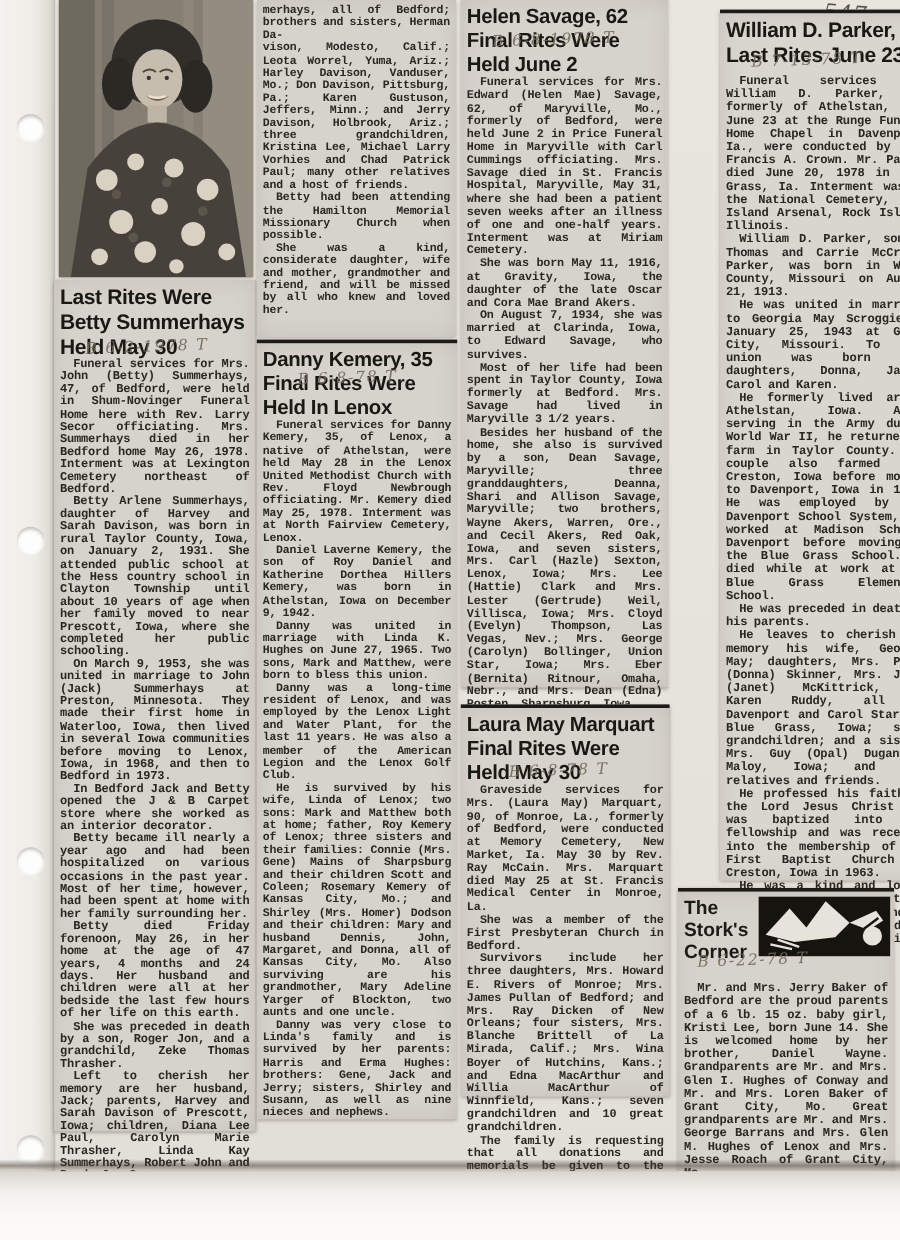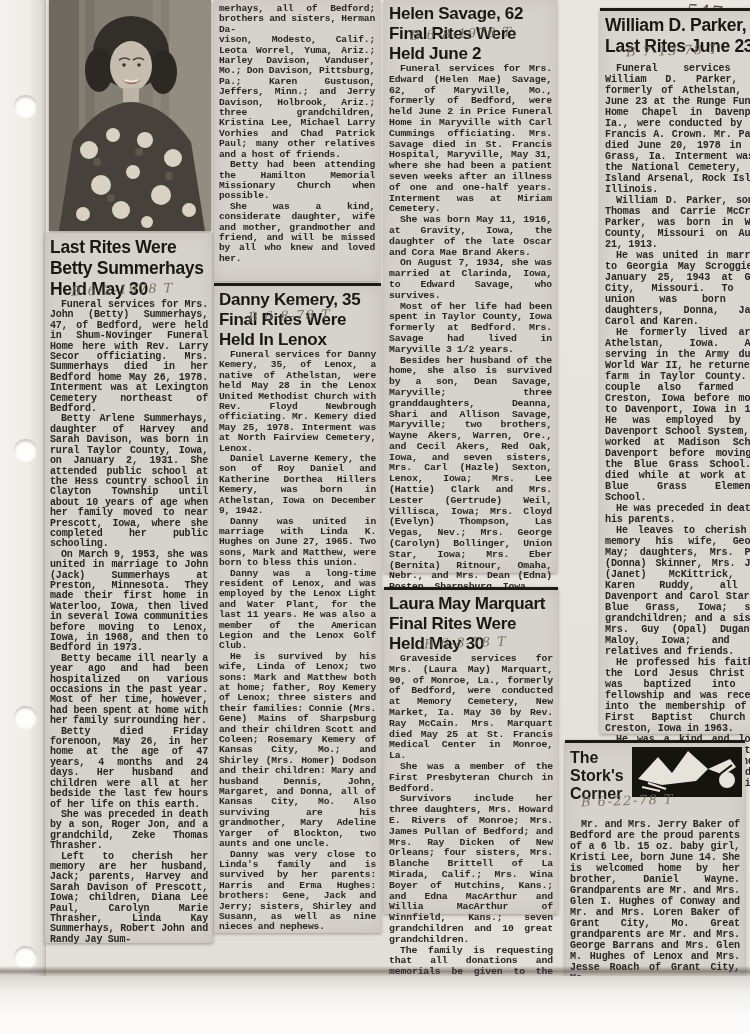--- a/index.html
+++ b/index.html
@@ -127,20 +127,21 @@
     <div class="headline hl-18">
       <div class="hl-line">Last Rites Were</div>
       <div class="hl-line">Betty Summerhays</div>
       <div class="hl-line">Held May 30</div>
     </div>
     <div class="handwriting" style="top:49px;left:26px;">B 6-2-1978 T</div>
     <div class="body t-col1">
       <p>Funeral services for Mrs. John (Betty) Summerhays, 47, of Bedford, were held in Shum-Novinger Funeral Home here with Rev. Larry Secor officiating. Mrs. Summerhays died in her Bedford home May 26, 1978. Interment was at Lexington Cemetery northeast of Bedford.</p>
       <p>Betty Arlene Summerhays, daughter of Harvey and Sarah Davison, was born in rural Taylor County, Iowa, on January 2, 1931. She attended public school at the Hess country school in Clayton Township until about 10 years of age when her family moved to near Prescott, Iowa, where she completed her public schooling.</p>
       <p class="mt24">On March 9, 1953, she was united in marriage to John (Jack) Summerhays at Preston, Minnesota. They made their first home in Waterloo, Iowa, then lived in several Iowa communities before moving to Lenox, Iowa, in 1968, and then to Bedford in 1973.</p>
+      <p>In Bedford Jack and Betty opened the J &amp; B Carpet store where she worked as an interior decorator.</p>
       <p class="mt20">Betty became ill nearly a year ago and had been hospitalized on various occasions in the past year. Most of her time, however, had been spent at home with her family surrounding her.</p>
       <p>Betty died Friday forenoon, May 26, in her home at the age of 47 years, 4 months and 24 days. Her husband and children were all at her bedside the last few hours of her life on this earth.</p>
       <p class="mt10">She was preceded in death by a son, Roger Jon, and a grandchild, Zeke Thomas Thrasher.</p>
       <p>Left to cherish her memory are her husband, Jack; parents, Harvey and Sarah Davison of Prescott, Iowa; children, Diana Lee Paul, Carolyn Marie Thrasher, Linda Kay Summerhays, Robert John and Randy Jay Sum-</p>
     </div>
   </div>
 
   <div class="clipping" style="left:214px;top:0;width:166px;height:281px;">
     <div class="body t-col2">
       <p style="text-indent:0;">merhays, all of Bedford; brothers and sisters, Herman Da-</p>

